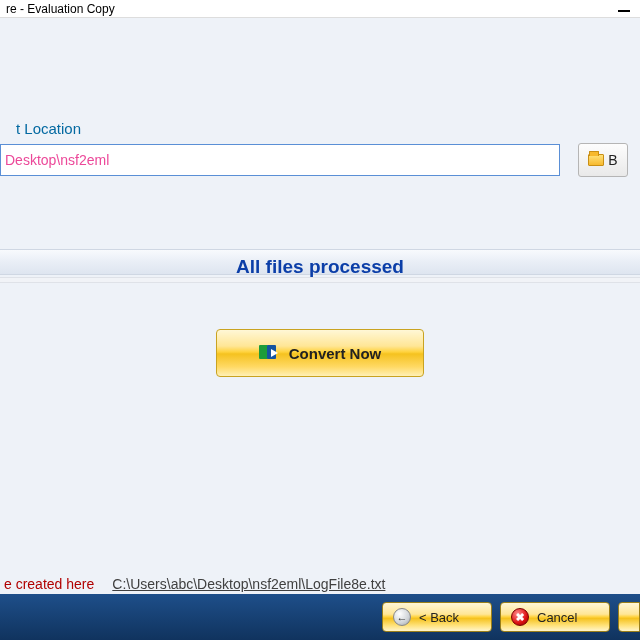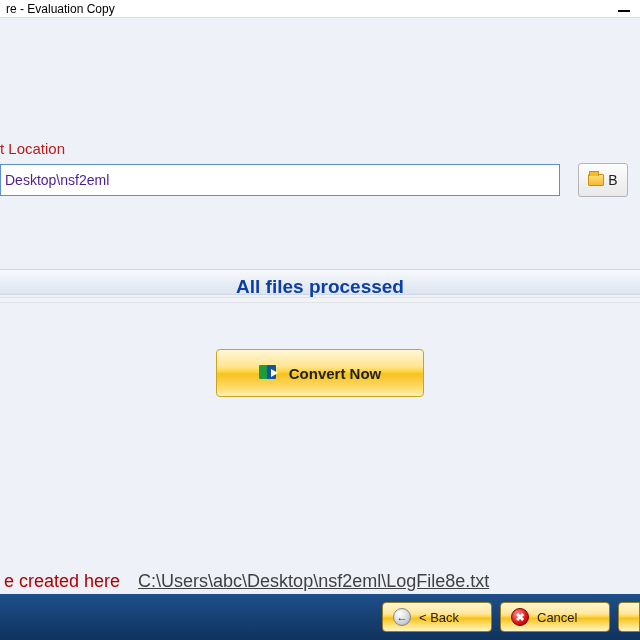--- a/index.html
+++ b/index.html
@@ -36,42 +36,42 @@
   .greenline {
     color: #118a3b;
     font-weight: 600;
     font-size: 15px;
     padding-left: 6px;
     margin-bottom: 14px;
     white-space: nowrap;
   }
 
   .out-label {
-    color: #b91c1c;
+    color: #0369a1;
     font-size: 15px;
-    padding-left: 0;
-    margin-top: 100px;
+    padding-left: 16px;
+    margin-top: 80px;
     margin-bottom: 6px;
     white-space: nowrap;
   }
 
   .path-row {
     display: flex;
     align-items: center;
     gap: 18px;
     padding-left: 0;
     width: 640px;
   }
   .path-input {
     width: 560px;
     height: 32px;
     border: 1px solid #5a8fd6;
     background: #fff;
     font-size: 14px;
-    color: #4c1d95;
+    color: #ec4899;
     padding: 0 4px;
     outline: none;
   }
   .browse-btn {
     height: 34px;
     width: 50px;
     background: linear-gradient(to bottom, #fdfdfd, #e9e9e9);
     border: 1px solid #b5b5b5;
     border-radius: 3px;
     display: flex;
@@ -162,21 +162,21 @@
     border-top: 4px solid transparent;
     border-bottom: 4px solid transparent;
     border-left: 7px solid #fff;
   }
 
   .log-row {
     position: absolute;
     left: 0;
     bottom: 48px;
     padding-left: 4px;
-    font-size: 18px;
+    font-size: 14px;
     display: flex;
     align-items: baseline;
     gap: 18px;
     white-space: nowrap;
   }
   .log-label { color: #b10000; }
   .log-link { color: #404040; text-decoration: underline; cursor: pointer; }
 
   
   .bottombar {

